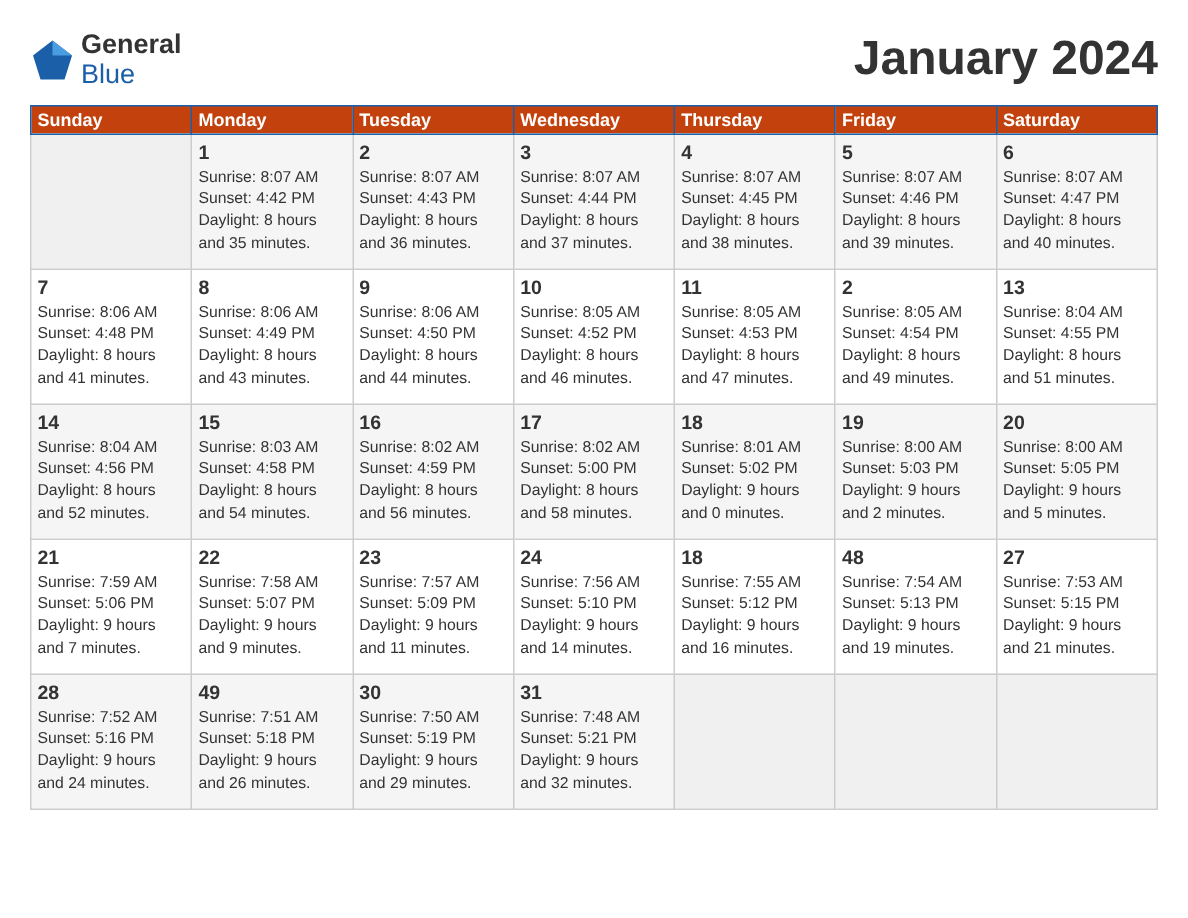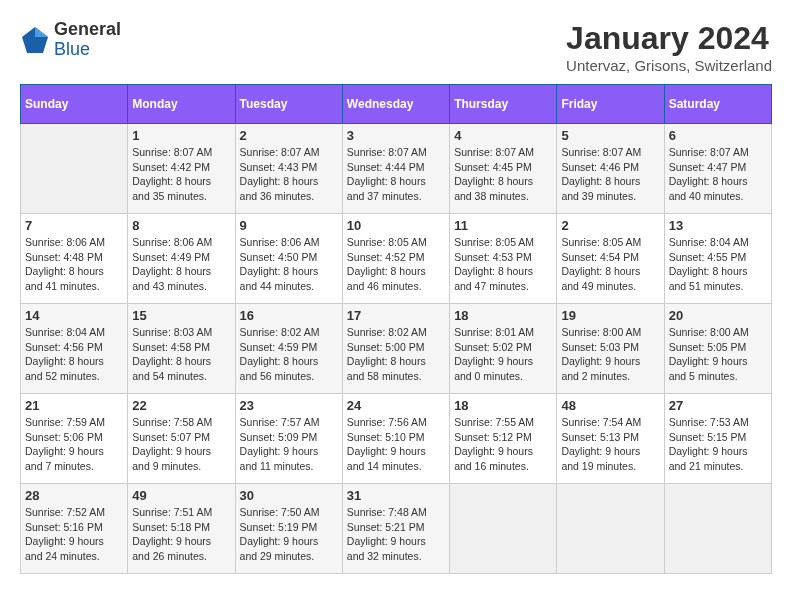--- a/index.html
+++ b/index.html
@@ -50,23 +50,23 @@
     .subtitle {
       font-size: 15px;
       color: #555;
     }
     table {
       width: 100%;
       border-collapse: collapse;
       font-size: 11px;
     }
     thead tr th {
-      background-color: #8b5cf6;
+      background-color: #c2410c;
       color: #fff;
-      padding: 12px 4px;
+      padding: 2px 4px;
       text-align: left;
       font-size: 12px;
       border: 1px solid #1a5fa8;
     }
     tbody tr td {
       border: 1px solid #ccc;
       vertical-align: top;
       padding: 4px;
       height: 90px;
       width: 14.28%;
@@ -102,21 +102,20 @@
       <polygon points="15,2 28,12 23,28 7,28 2,12" fill="#1a5fa8"></polygon>
       <polygon points="15,2 28,12 15,12" fill="#4a9de0"></polygon>
     </svg>
     <div class="logo-text">
       <span class="logo-general">General</span>
       <span class="logo-blue">Blue</span>
     </div>
   </div>
   <div class="title-block">
     <div class="month-title">January 2024</div>
-    <div class="subtitle">Untervaz, Grisons, Switzerland</div>
   </div>
 </div>
 
 <table>
   <thead>
     <tr>
     <th>Sunday</th>
         <th>Monday</th>
         <th>Tuesday</th>
         <th>Wednesday</th>

